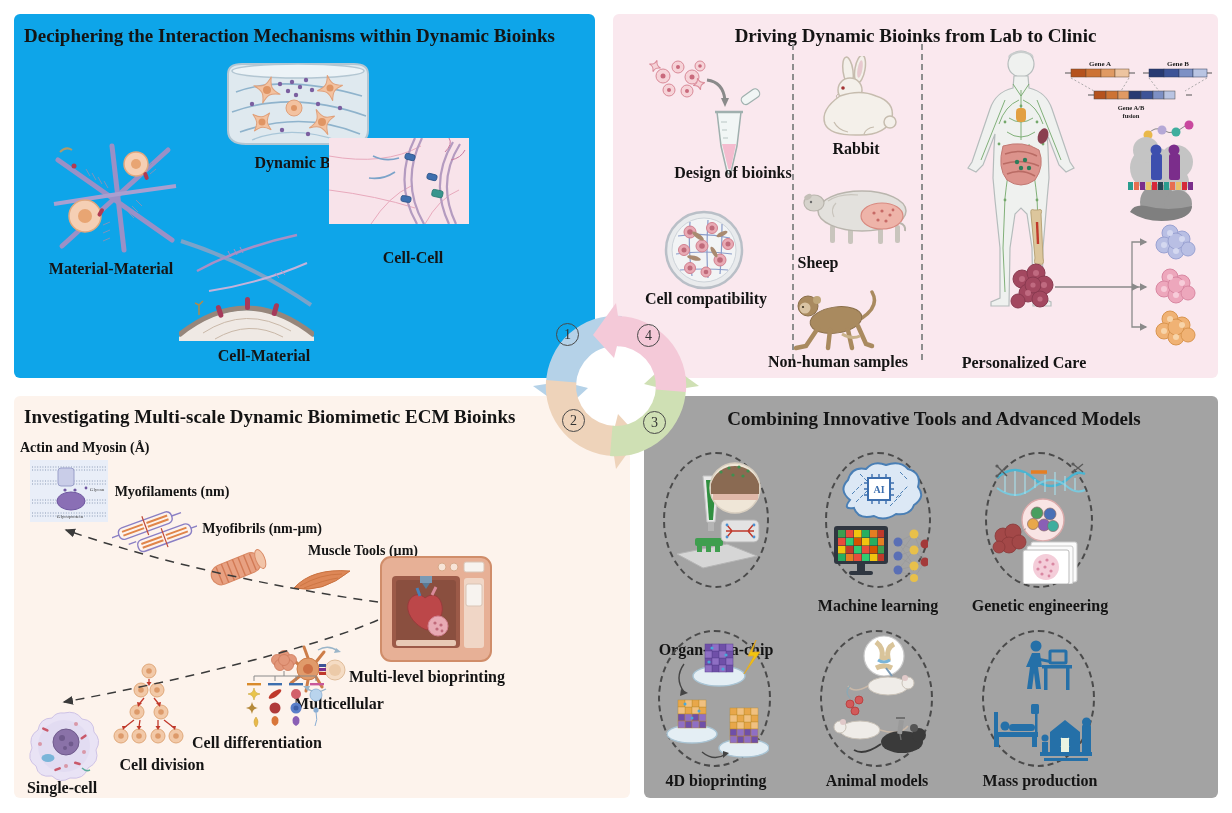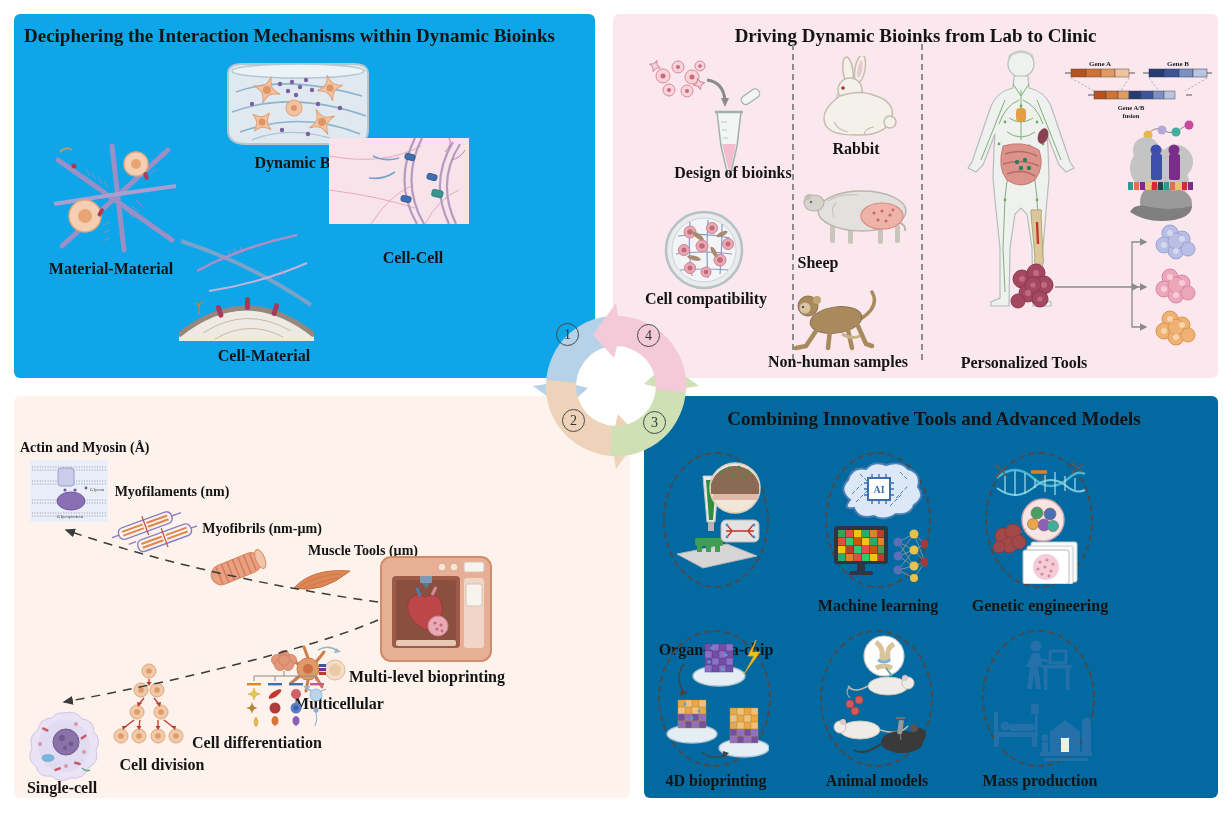--- a/index.html
+++ b/index.html
@@ -312,21 +312,21 @@
         <g fill="#2e7d5b">
           <circle cx="82" cy="114" r="2.2"></circle>
             <circle cx="90" cy="112" r="2.2"></circle>
             <circle cx="86" cy="120" r="2.2"></circle>
             <circle cx="94" cy="120" r="2.2"></circle>
         </g>
         <path d="M99 162 Q95 160 96 166 L100 210 Q98 218 104 216 Q110 218 108 210 L106 166 Q108 160 103 162 Z" fill="#dcc69c" stroke="#b9a478" stroke-width="1"></path>
         <path d="M102 174 L103 196" stroke="#c0392b" stroke-width="2.4"></path>
       </svg>
     </div>
-    <div class="lbl" style="left:321px;top:340px;width:180px;">Personalized Tools</div>
+    <div class="lbl" style="left:321px;top:340px;width:180px;">Personalized Care</div>
 
     <div class="icon" style="left:450px;top:44px;width:150px;height:64px;">
       <svg viewBox="0 0 150 64">
         <text x="37" y="8" font-size="7" font-weight="bold" text-anchor="middle" fill="#222">Gene A</text>
         <text x="115" y="8" font-size="7" font-weight="bold" text-anchor="middle" fill="#222">Gene B</text>
         <path d="M2 15 H8 M66 15 H72 M80 15 H86 M144 15 H149" stroke="#555" stroke-width="1"></path>
         <g stroke="#664a33" stroke-width="0.5">
           <rect x="8" y="11" width="15" height="8" fill="#b5521e"></rect>
             <rect x="23" y="11" width="15" height="8" fill="#cd7335"></rect>
           <rect x="38" y="11" width="14" height="8" fill="#e09a63"></rect>
@@ -467,20 +467,21 @@
             <circle cx="170" cy="104" r="3"></circle>
             <circle cx="182" cy="110" r="3"></circle>
             <circle cx="164" cy="116" r="3"></circle>
             <circle cx="176" cy="122" r="3"></circle>
           </g>
       </svg>
     </div>
   </div>
 
   <div class="panel" style="left: 14px; top: 396px; width: 616px; height: 402px; background-color: rgb(253, 243, 236);">
+    <div class="panel-title" style="left:10px;top:10px;">Investigating Multi-scale Dynamic Biomimetic ECM Bioinks</div>
 
     <div class="lbl lbl-sm" style="left:6px;top:44px;width:160px;text-align:left;">Actin and Myosin (Å)</div>
 
     <div class="icon" style="left:16px;top:64px;width:78px;height:62px;">
       <svg viewBox="0 0 78 62">
         <rect width="78" height="62" fill="#e9eef8"></rect>
         <g stroke="#8a9ab5" stroke-width="1" stroke-dasharray="1 1.6">
           <path d="M2 7 H76 M2 10 H76 M2 21 H76 M2 24 H76 M2 40 H76 M2 43 H76 M2 53 H76 M2 56 H76"></path>
         </g>
         <rect x="28" y="8" width="16" height="18" rx="3" fill="#c9cde8" stroke="#9a9fc9" stroke-width="1"></rect>
@@ -702,21 +703,21 @@
           <path d="M0 0 L7 3 L0 6 Z" fill="#3a3a3a"></path>
         </marker>
       </defs>
       <g stroke="#3a3a3a" stroke-width="1.5" stroke-dasharray="9 7" fill="none">
         <path d="M364 206 C290 196 160 172 52 134" marker-end="url(#ah)"></path>
         <path d="M364 224 C300 252 160 286 50 306" marker-end="url(#ah)"></path>
       </g>
     </svg>
   </div>
 
-  <div class="panel" style="left: 644px; top: 396px; width: 574px; height: 402px; background-color: #0369a1;">
+  <div class="panel" style="left: 644px; top: 396px; width: 574px; height: 402px; background-color: #a3a3a3;">
     <div class="panel-title" style="left:30px;top:12px;width:520px;text-align:center;white-space:normal;">Combining Innovative Tools and Advanced Models</div>
 
     <div class="dcircle" style="left:19px;top:56px;width:106px;height:136px;">
       <div class="icon" style="left:4px;top:4px;width:94px;height:124px;">
         <svg viewBox="0 0 94 124">
           <polygon points="8,96 58,86 88,98 34,110" fill="#d6d6d6" stroke="#b5b5b5" stroke-width="1"></polygon>
           <rect x="26" y="80" width="28" height="8" rx="2" fill="#3f9e4f"></rect>
           <rect x="28" y="88" width="5" height="6" fill="#3f9e4f"></rect>
             <rect x="37" y="88" width="5" height="6" fill="#3f9e4f"></rect>
             <rect x="46" y="88" width="5" height="6" fill="#3f9e4f"></rect>

